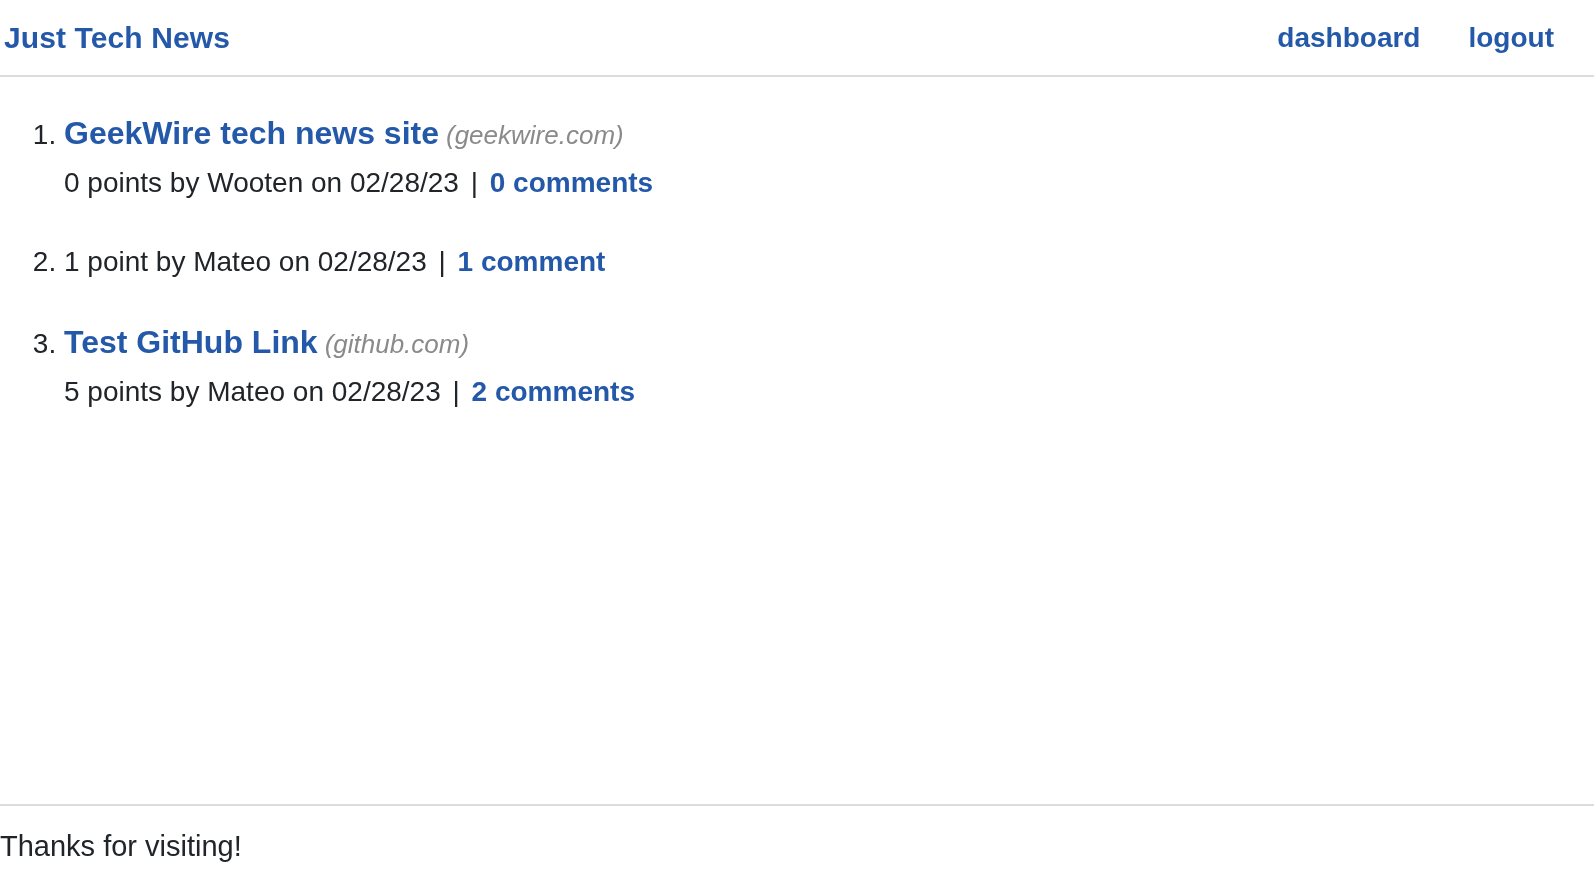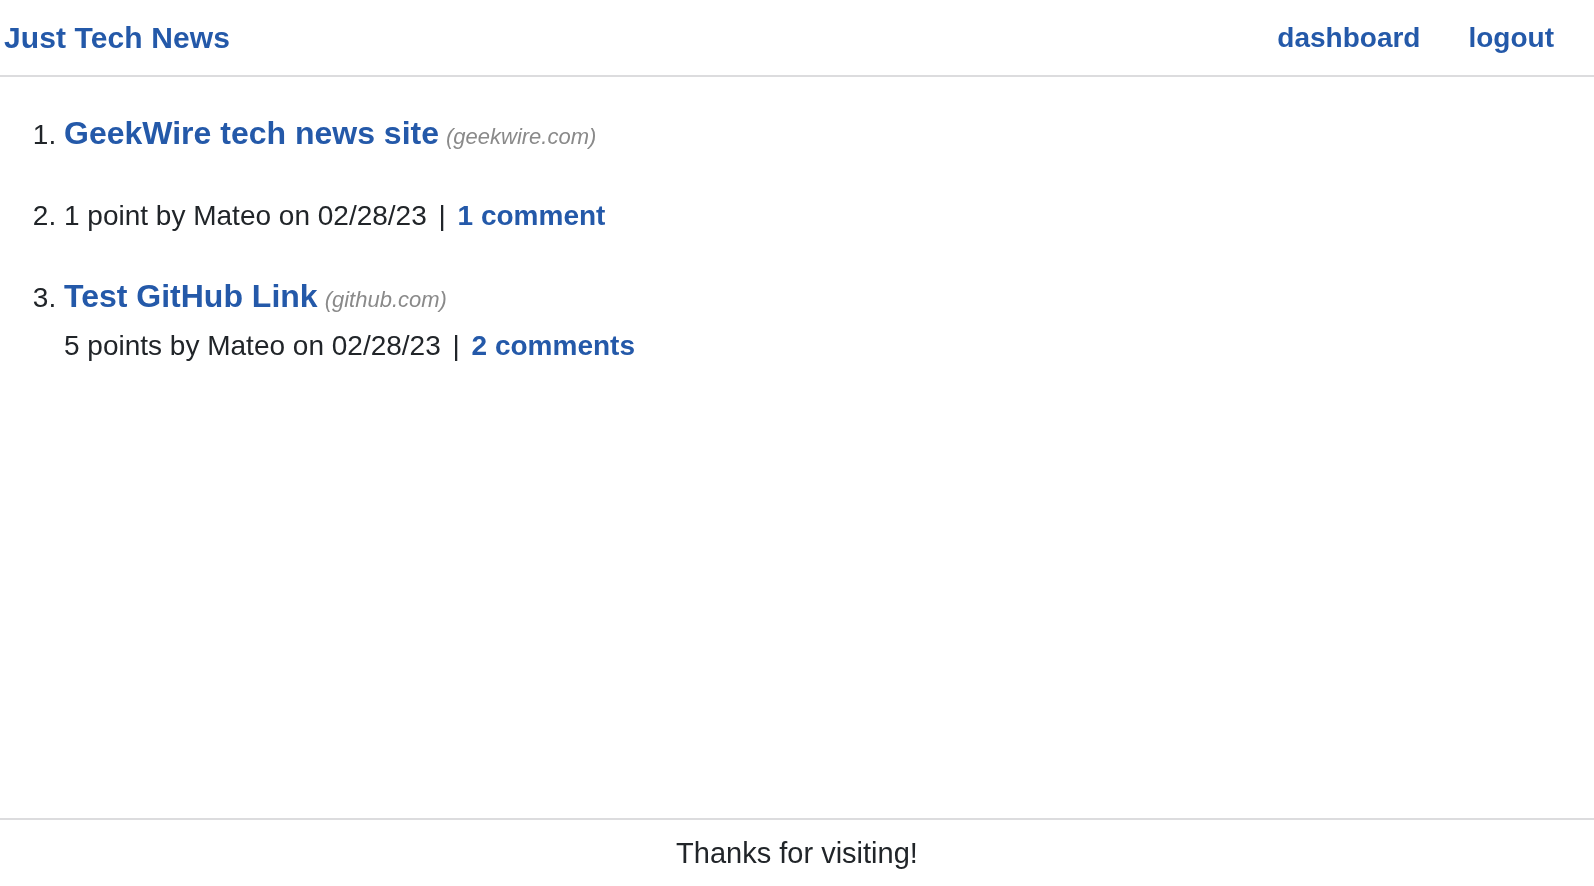--- a/index.html
+++ b/index.html
@@ -77,21 +77,21 @@
     line-height: 1.18;
     white-space: nowrap;
   }
   .post-title {
     font-size: 32px;
     font-weight: bold;
     color: #2459a9;
     text-decoration: none;
   }
   .post-domain {
-    font-size: 22px;
+    font-size: 26px;
     font-style: italic;
     color: #8a8a8a;
     margin-left: 7px;
   }
   .post-meta {
     margin-top: 13px;
     font-size: 28px;
     color: #212529;
     line-height: 1.18;
     white-space: nowrap;
@@ -104,26 +104,25 @@
     color: #2459a9;
     text-decoration: none;
   }
 
   
   .site-footer {
     position: absolute;
     left: 0;
     right: 0;
     bottom: 0;
-    height: 68px;
+    height: 82px;
     box-sizing: border-box;
     border-top: 2px solid #dcdcde;
     display: flex;
     align-items: center;
-    justify-content: center;
   }
   .footer-text {
     font-size: 29px;
     color: #212529;
     line-height: 1;
   }
 </style>
 </head>
 <body>
 
@@ -134,20 +133,27 @@
     <a class="nav-link" href="#">logout</a>
   </nav>
 </header>
 
 <main class="main">
   <ol class="post-list">
 
     <li>
       <div class="post-headline">
         <a class="post-title" href="#">GeekWire tech news site</a><span class="post-domain">(geekwire.com)</span>
+      </div>
+      <div class="post-meta">
+        <span>0 points</span>
+        <span>by Wooten</span>
+        <span>on 02/28/23</span>
+        <span class="meta-sep">|</span>
+        <a class="comment-link" href="#">0 comments</a>
       </div>
     </li>
 
     <li>
       <div class="post-meta">
         <span>1 point</span>
         <span>by Mateo</span>
         <span>on 02/28/23</span>
         <span class="meta-sep">|</span>
         <a class="comment-link" href="#">1 comment</a>

